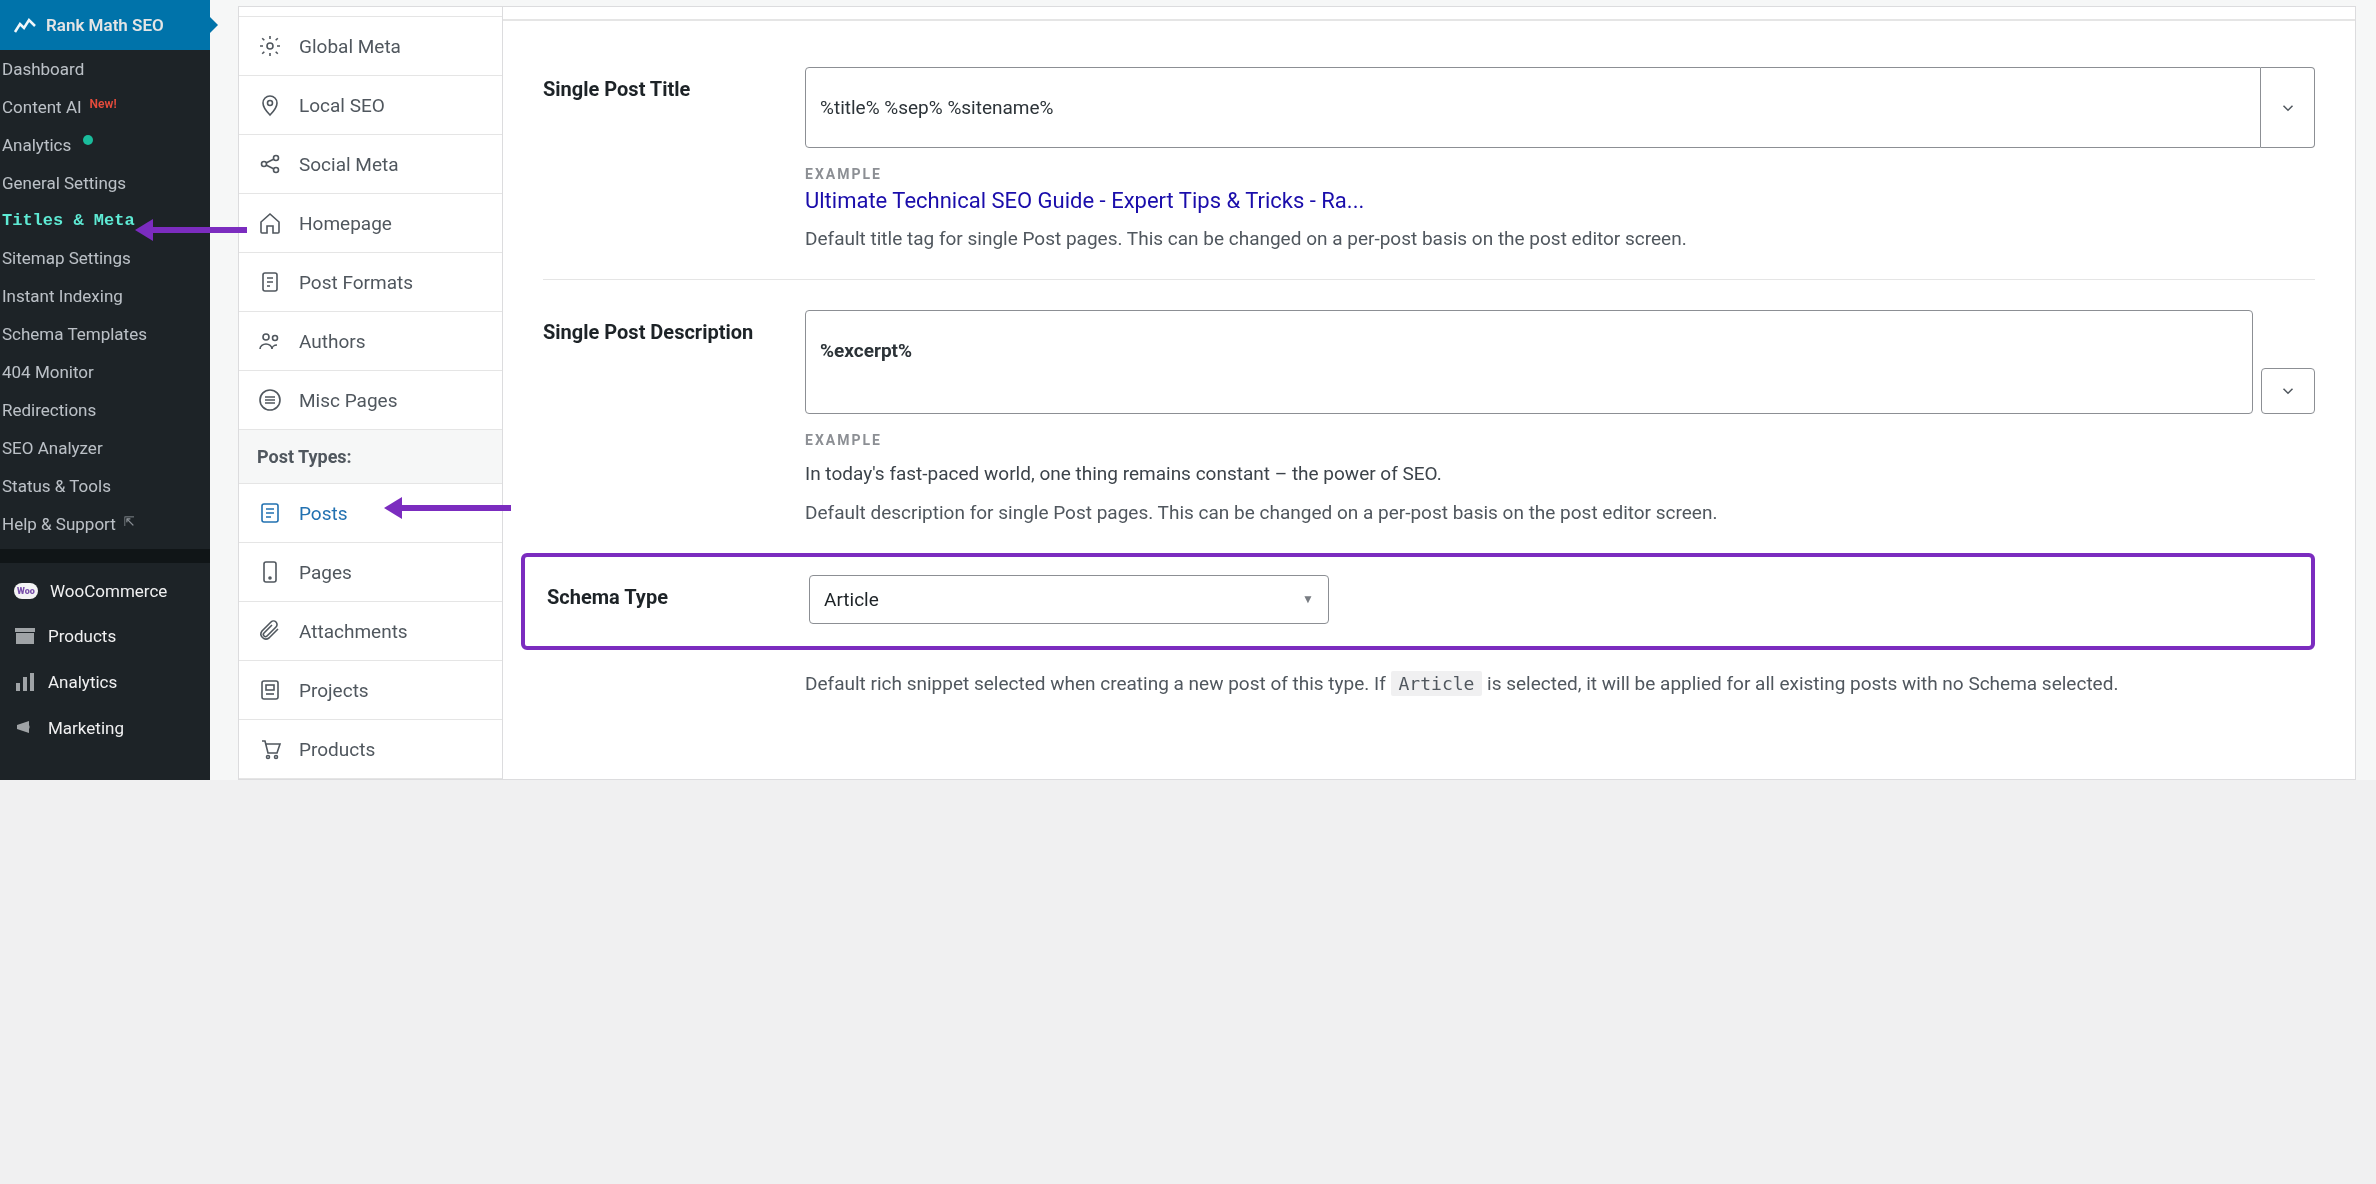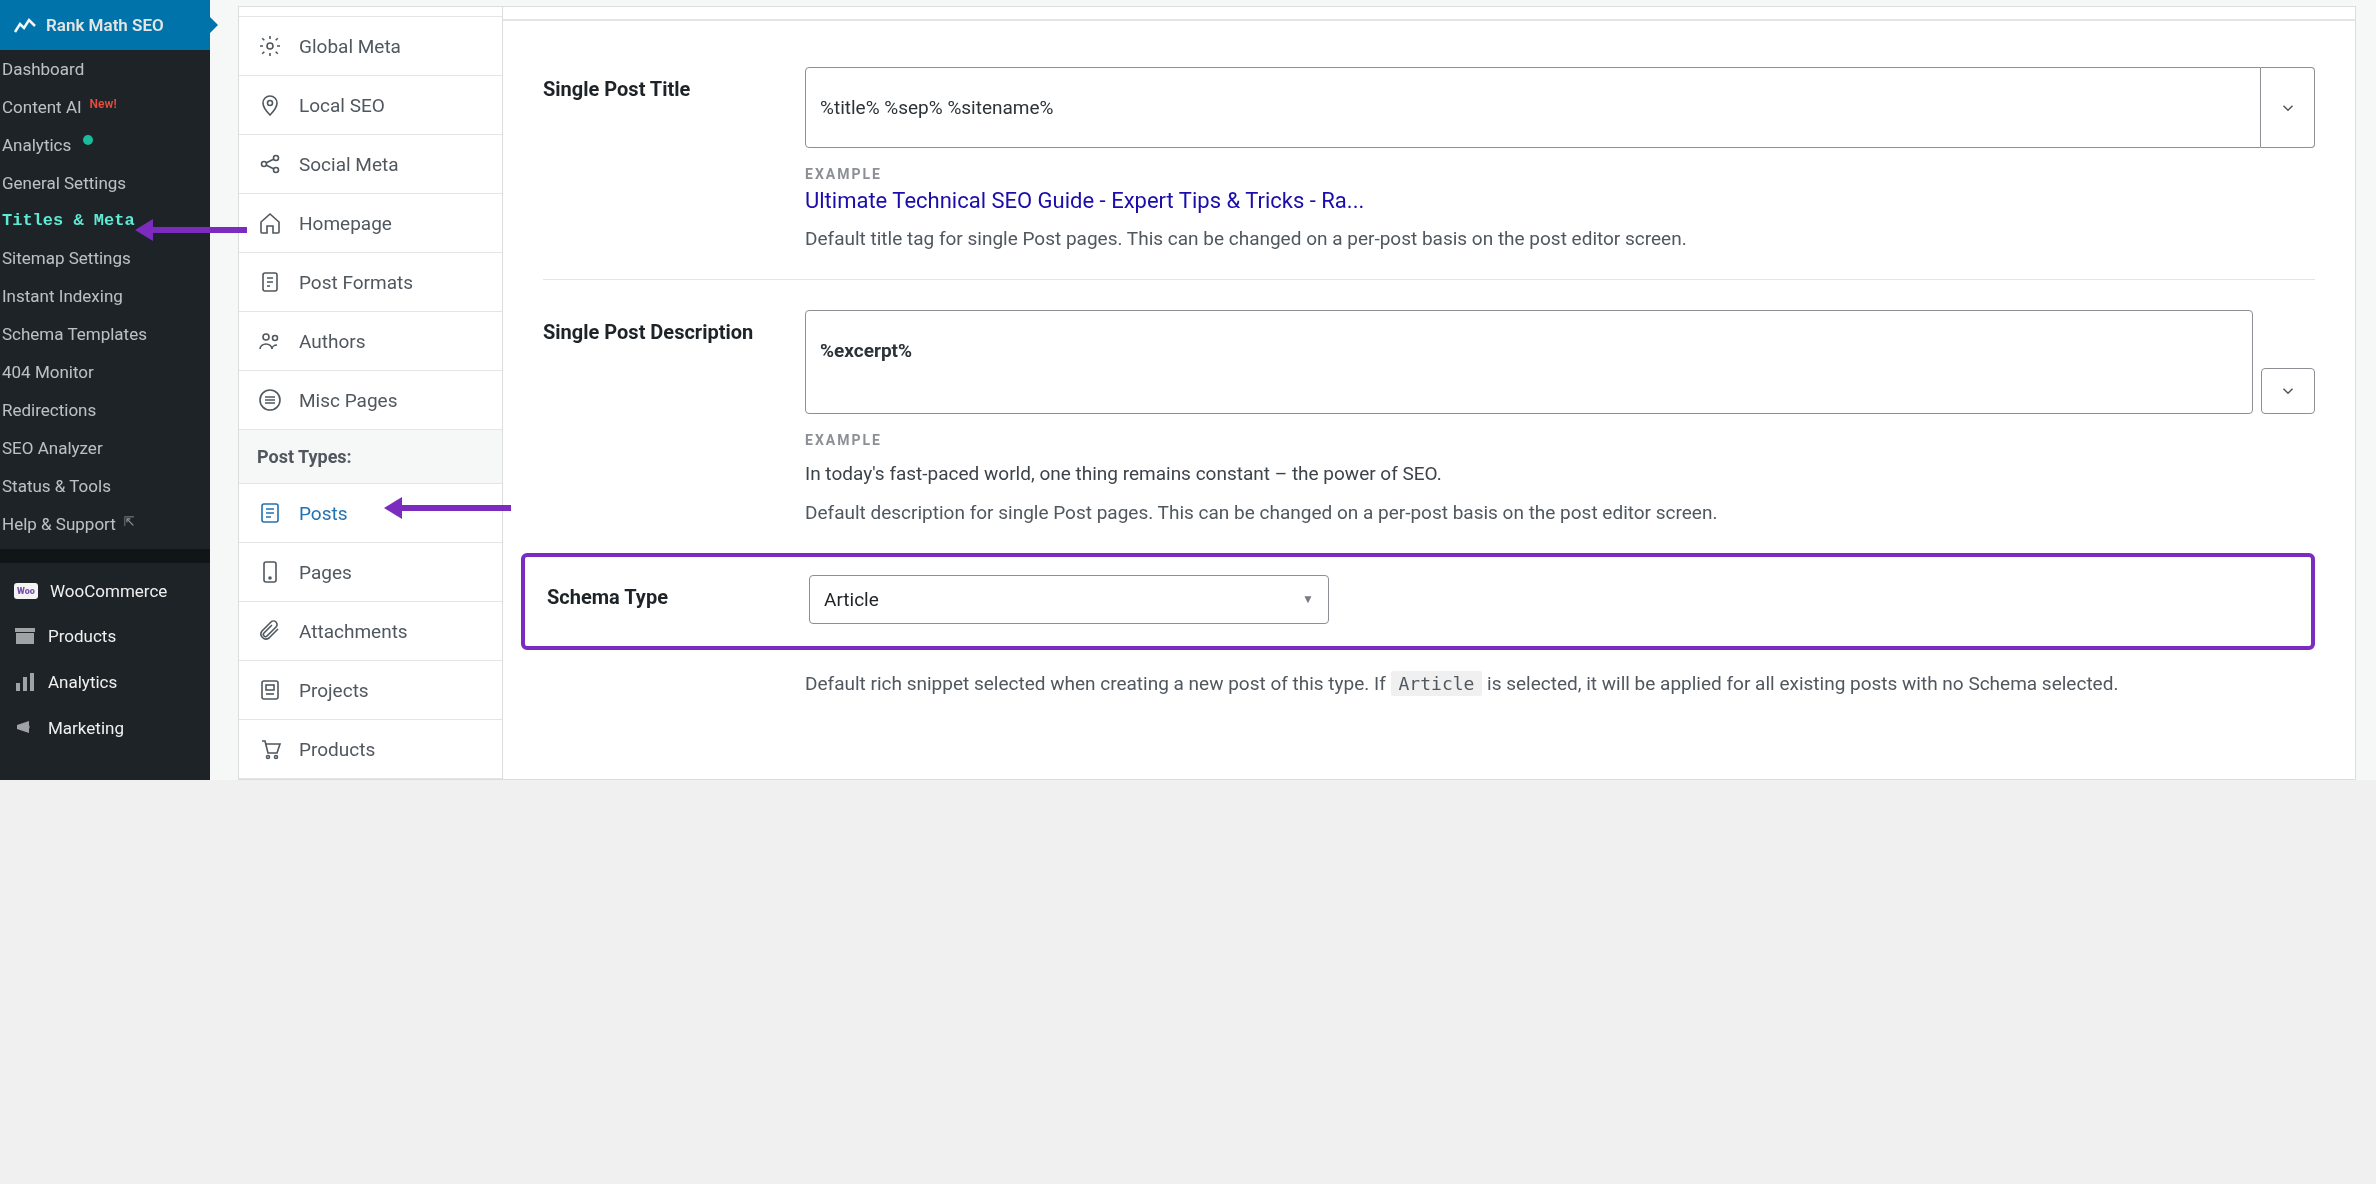--- a/index.html
+++ b/index.html
@@ -107,21 +107,21 @@
       <span>Status &amp; Tools</span>
     </div>
   <div class="subitem">
     <span>Help &amp; Support</span>
     <span style="font-size:13px;opacity:.7">⇱</span>
   </div>
 
   <div class="sep"></div>
 
   <div class="mainitem">
-    <span class="ico" style="background:#fff;color:#7f54b3;font-size:9px;font-weight:900;border-radius:3px;width:24px;height:16px;">Woo</span>
+    <span class="ico" style="background:#fff;color:#7f54b3;font-size:9px;font-weight:900;border-radius:8px;width:24px;height:16px;">Woo</span>
     <span>WooCommerce</span>
   </div>
   <div class="mainitem">
     <span class="ico">
         <svg width="20" height="16" viewBox="0 0 20 16">
           <rect x="0" y="0" width="20" height="4" fill="#a7aaad"></rect>
           <rect x="1" y="5" width="18" height="11" fill="#a7aaad"></rect>
         </svg>
       </span>
     <span>Products</span>

